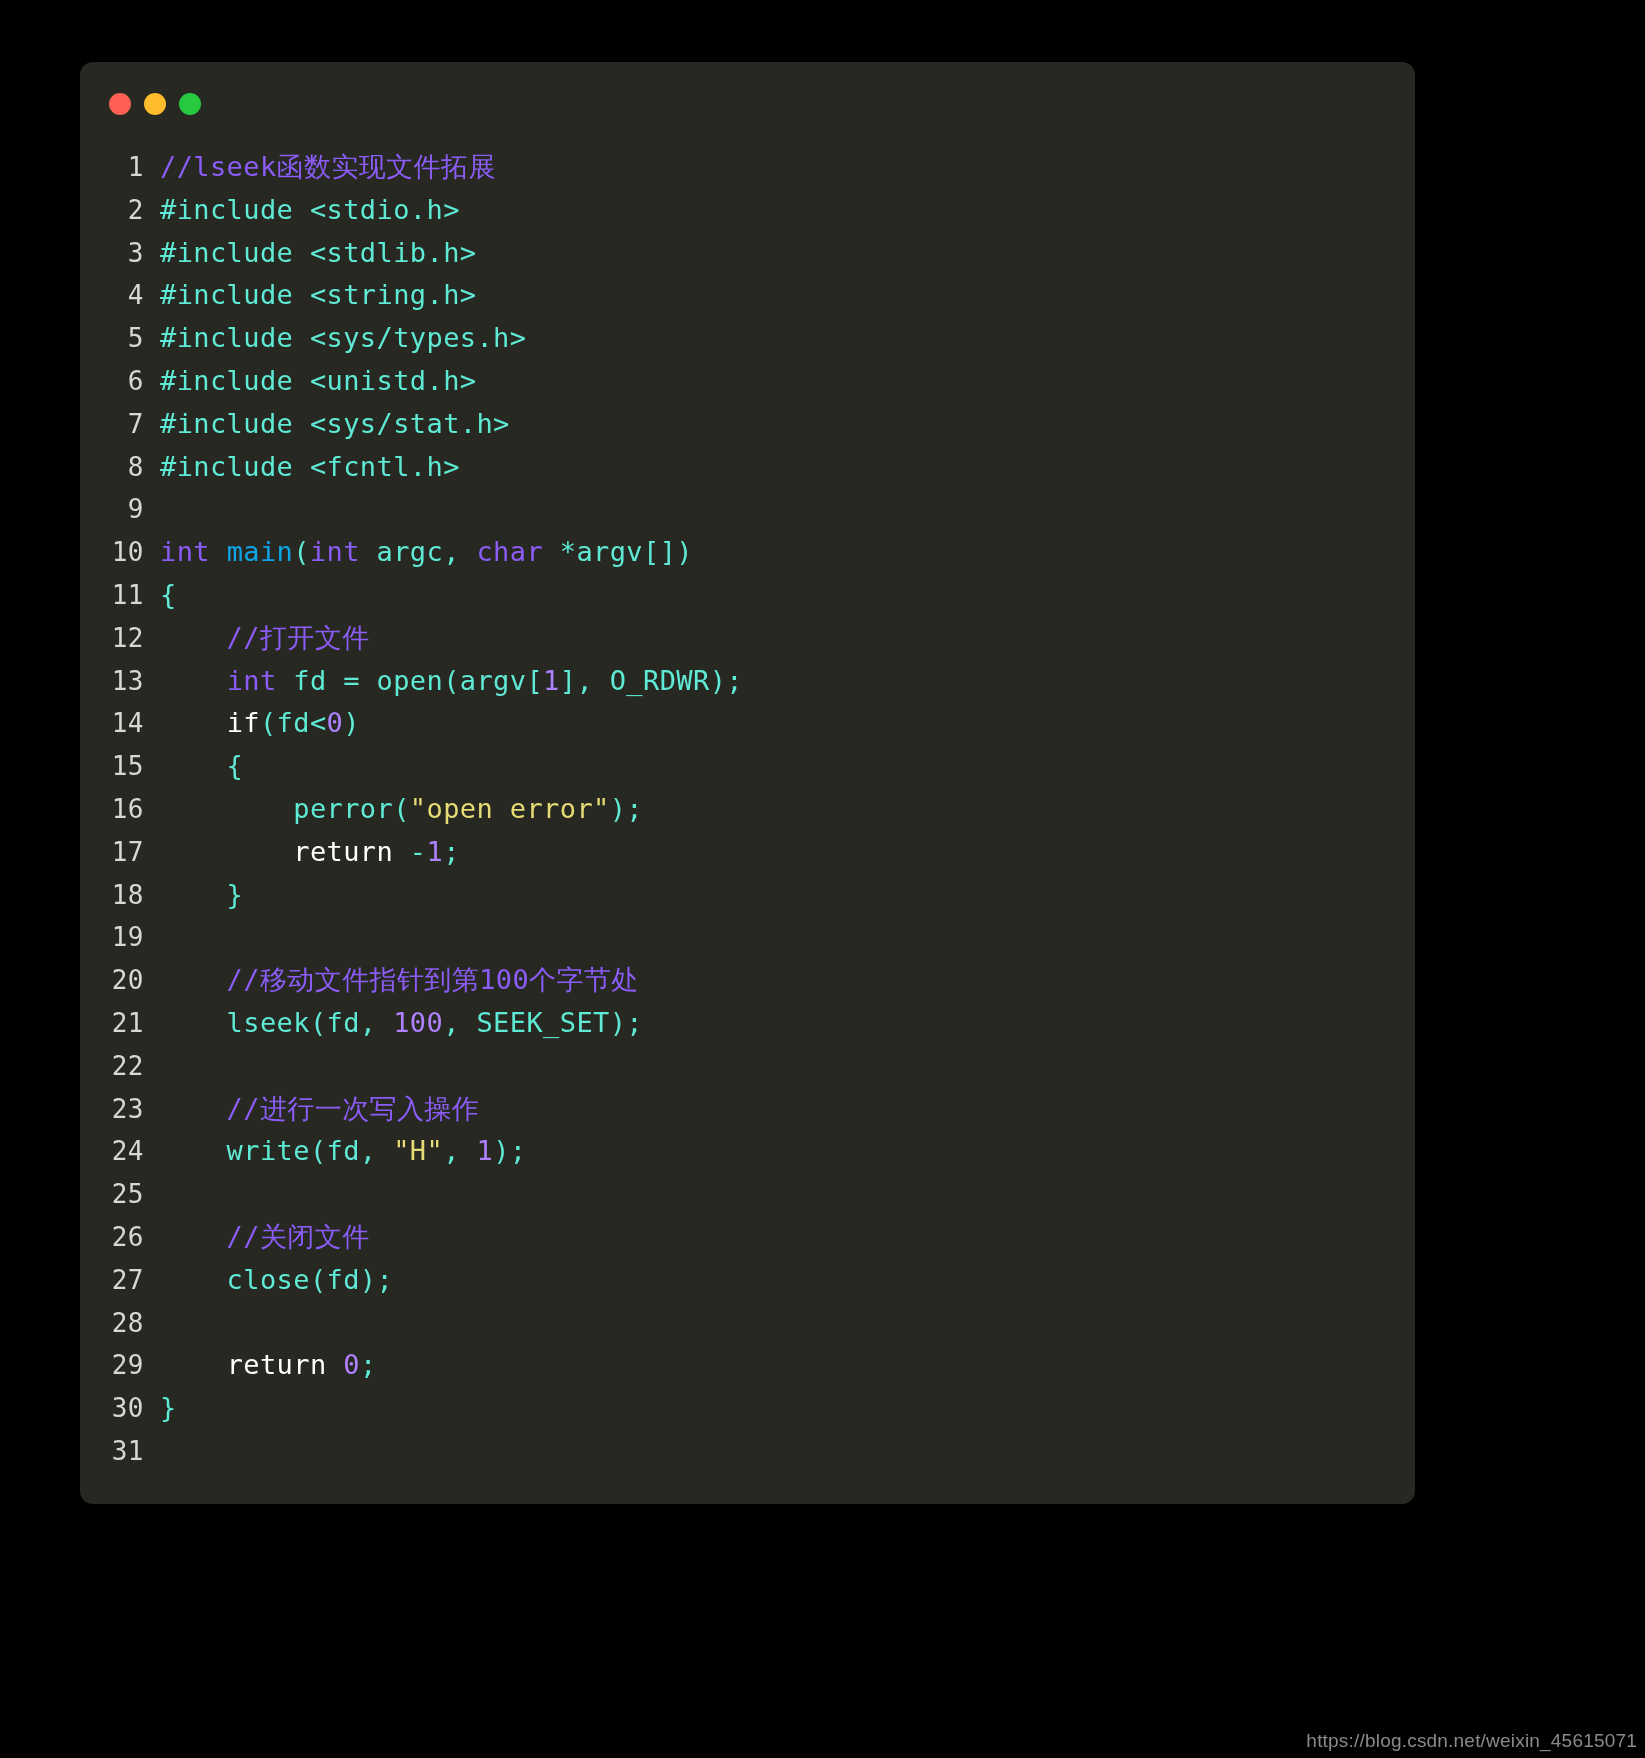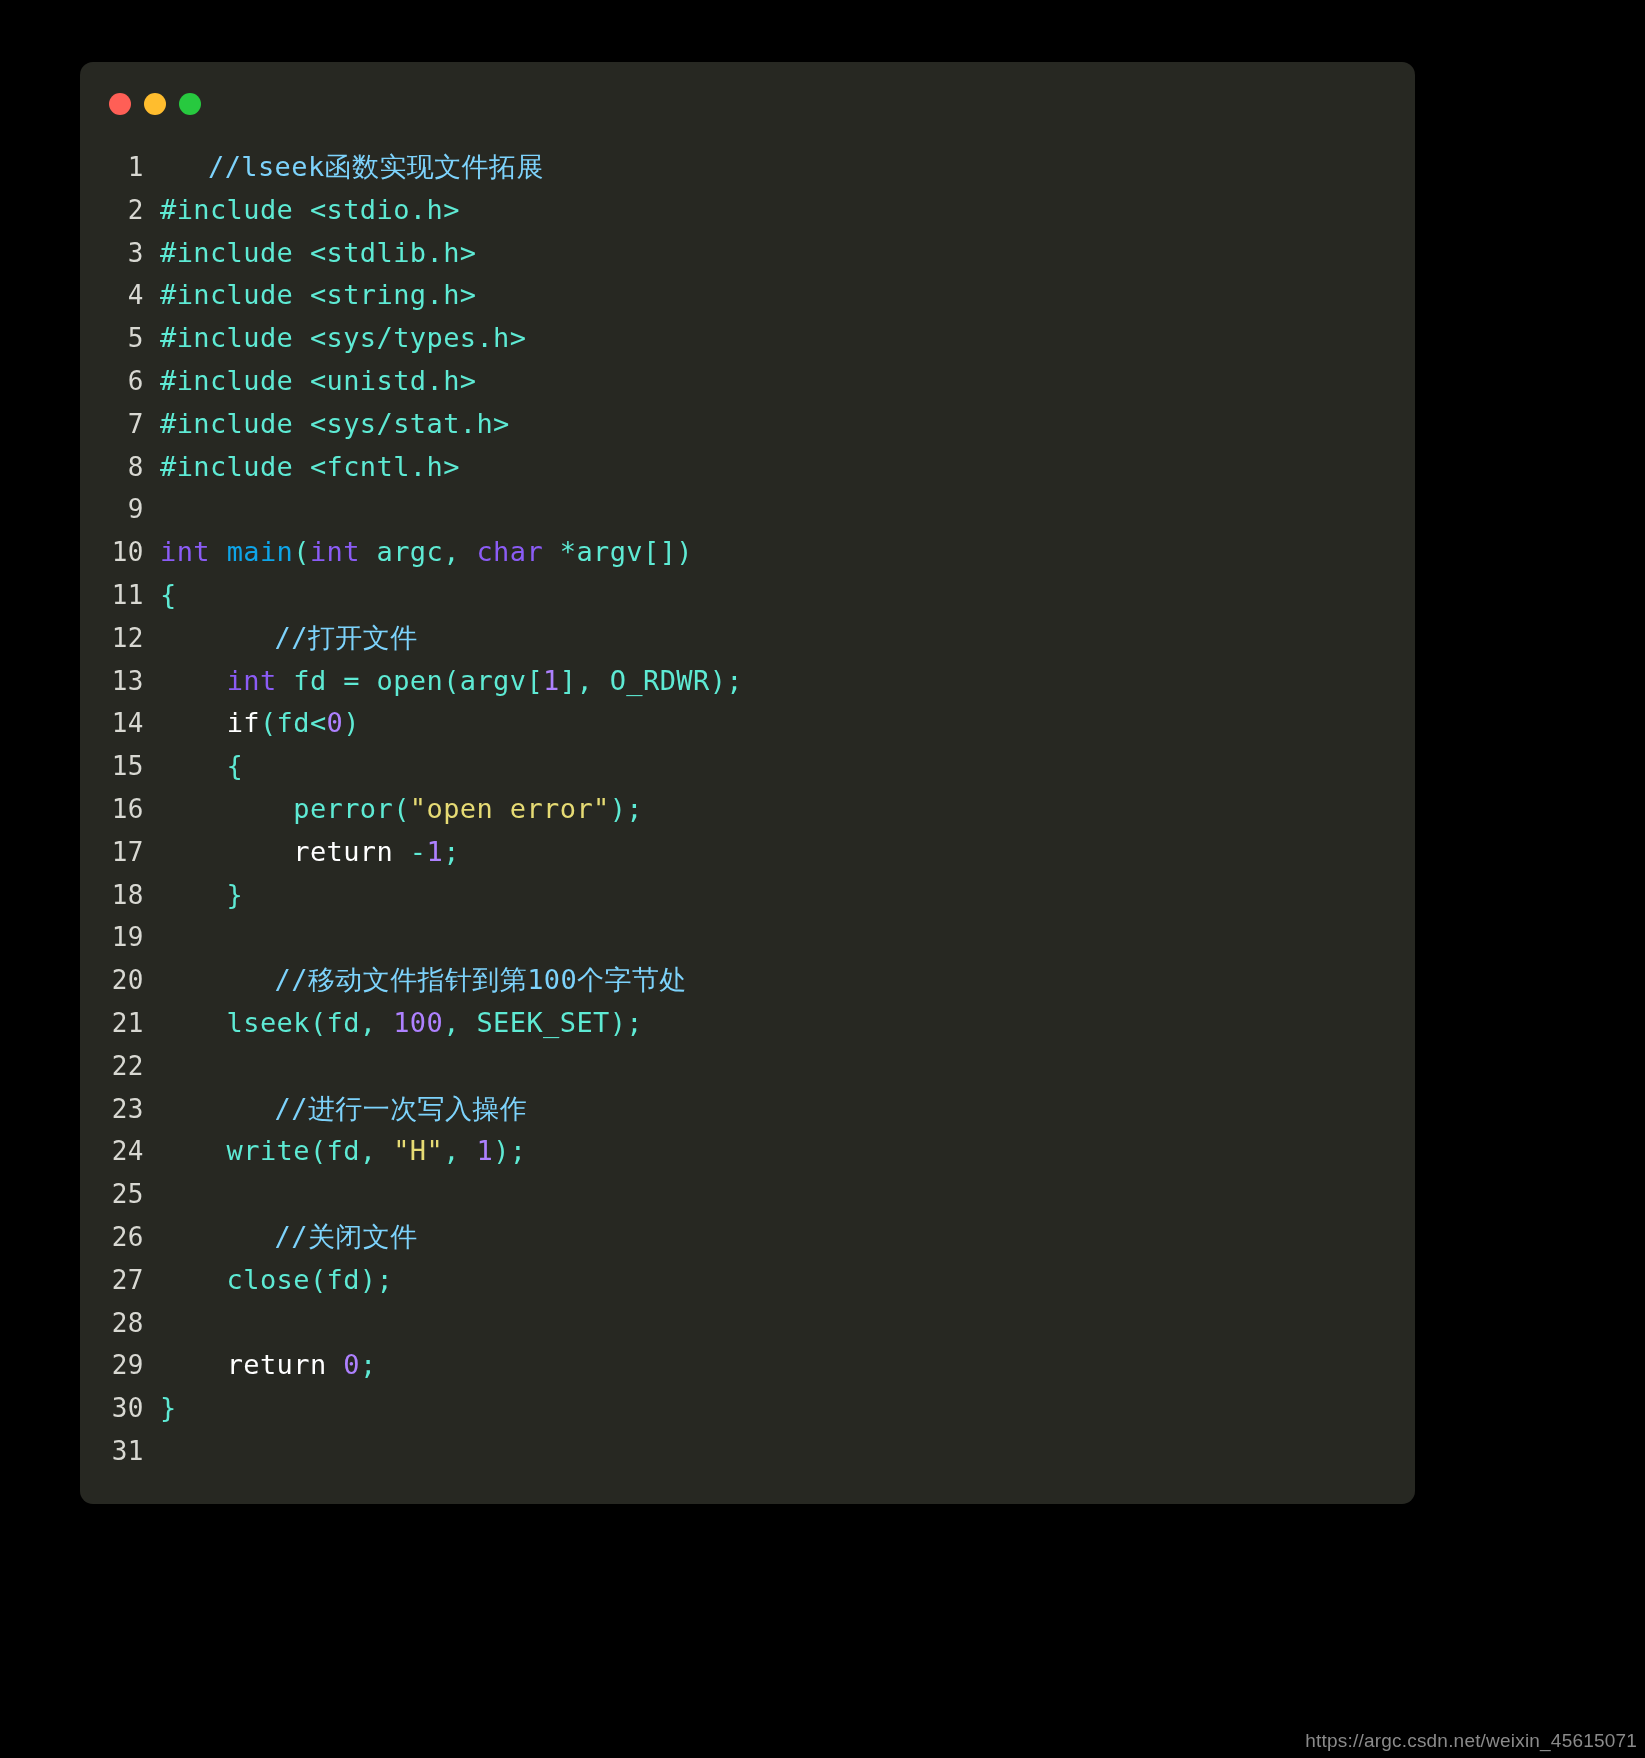--- a/index.html
+++ b/index.html
@@ -67,21 +67,21 @@
     margin-right: 16px;
     user-select: none;
     letter-spacing: 0.5px;
   }
   .lc {
     color: #f8f8f2;
     font-size: 27px;
     letter-spacing: 0.4px;
   }
 
-  .tk-comment { color: #7dd3fc; margin-left: 48px; }
+  .tk-comment { color: #8b5cf6; }
   .tk-key     { color: #ffffff; }
   .tk-type    { color: #8b5cf6; }
   .tk-fn      { color: #0ea5e9; }
   .tk-num     { color: #ae81ff; }
   .tk-str     { color: #e6db74; }
   .tk-plain   { color: #5eead4; }
 
   #watermark {
     position: absolute;
     right: 8px;
@@ -100,13 +100,13 @@
   <div id="titlebar">
     <span class="dot red"></span>
     <span class="dot yellow"></span>
     <span class="dot green"></span>
   </div>
 
   <div id="code-area"><div class="code-line"><span class="ln">1</span><span class="lc"><span class="tk-comment">//lseek函数实现文件拓展</span></span></div><div class="code-line"><span class="ln">2</span><span class="lc"><span class="tk-plain">#include &lt;stdio.h&gt;</span></span></div><div class="code-line"><span class="ln">3</span><span class="lc"><span class="tk-plain">#include &lt;stdlib.h&gt;</span></span></div><div class="code-line"><span class="ln">4</span><span class="lc"><span class="tk-plain">#include &lt;string.h&gt;</span></span></div><div class="code-line"><span class="ln">5</span><span class="lc"><span class="tk-plain">#include &lt;sys/types.h&gt;</span></span></div><div class="code-line"><span class="ln">6</span><span class="lc"><span class="tk-plain">#include &lt;unistd.h&gt;</span></span></div><div class="code-line"><span class="ln">7</span><span class="lc"><span class="tk-plain">#include &lt;sys/stat.h&gt;</span></span></div><div class="code-line"><span class="ln">8</span><span class="lc"><span class="tk-plain">#include &lt;fcntl.h&gt;</span></span></div><div class="code-line"><span class="ln">9</span><span class="lc"></span></div><div class="code-line"><span class="ln">10</span><span class="lc"><span class="tk-type">int</span><span class="tk-plain"> </span><span class="tk-fn">main</span><span class="tk-plain">(</span><span class="tk-type">int</span><span class="tk-plain"> argc, </span><span class="tk-type">char</span><span class="tk-plain"> *argv[])</span></span></div><div class="code-line"><span class="ln">11</span><span class="lc"><span class="tk-plain">{</span></span></div><div class="code-line"><span class="ln">12</span><span class="lc"><span class="tk-comment">    //打开文件</span></span></div><div class="code-line"><span class="ln">13</span><span class="lc"><span class="tk-plain">    </span><span class="tk-type">int</span><span class="tk-plain"> fd = open(argv[</span><span class="tk-num">1</span><span class="tk-plain">], O_RDWR);</span></span></div><div class="code-line"><span class="ln">14</span><span class="lc"><span class="tk-plain">    </span><span class="tk-key">if</span><span class="tk-plain">(fd&lt;</span><span class="tk-num">0</span><span class="tk-plain">)</span></span></div><div class="code-line"><span class="ln">15</span><span class="lc"><span class="tk-plain">    {</span></span></div><div class="code-line"><span class="ln">16</span><span class="lc"><span class="tk-plain">        perror(</span><span class="tk-str">"open error"</span><span class="tk-plain">);</span></span></div><div class="code-line"><span class="ln">17</span><span class="lc"><span class="tk-plain">        </span><span class="tk-key">return</span><span class="tk-plain"> -</span><span class="tk-num">1</span><span class="tk-plain">;</span></span></div><div class="code-line"><span class="ln">18</span><span class="lc"><span class="tk-plain">    }</span></span></div><div class="code-line"><span class="ln">19</span><span class="lc"></span></div><div class="code-line"><span class="ln">20</span><span class="lc"><span class="tk-comment">    //移动文件指针到第100个字节处</span></span></div><div class="code-line"><span class="ln">21</span><span class="lc"><span class="tk-plain">    lseek(fd, </span><span class="tk-num">100</span><span class="tk-plain">, SEEK_SET);</span></span></div><div class="code-line"><span class="ln">22</span><span class="lc"></span></div><div class="code-line"><span class="ln">23</span><span class="lc"><span class="tk-comment">    //进行一次写入操作</span></span></div><div class="code-line"><span class="ln">24</span><span class="lc"><span class="tk-plain">    write(fd, </span><span class="tk-str">"H"</span><span class="tk-plain">, </span><span class="tk-num">1</span><span class="tk-plain">);</span></span></div><div class="code-line"><span class="ln">25</span><span class="lc"></span></div><div class="code-line"><span class="ln">26</span><span class="lc"><span class="tk-comment">    //关闭文件</span></span></div><div class="code-line"><span class="ln">27</span><span class="lc"><span class="tk-plain">    close(fd);</span></span></div><div class="code-line"><span class="ln">28</span><span class="lc"></span></div><div class="code-line"><span class="ln">29</span><span class="lc"><span class="tk-plain">    </span><span class="tk-key">return</span><span class="tk-plain"> </span><span class="tk-num">0</span><span class="tk-plain">;</span></span></div><div class="code-line"><span class="ln">30</span><span class="lc"><span class="tk-plain">}</span></span></div><div class="code-line"><span class="ln">31</span><span class="lc"></span></div></div>
 
 </div>
 
-<div id="watermark">https://argc.csdn.net/weixin_45615071</div>
+<div id="watermark">https://blog.csdn.net/weixin_45615071</div>
 
 </body></html>

